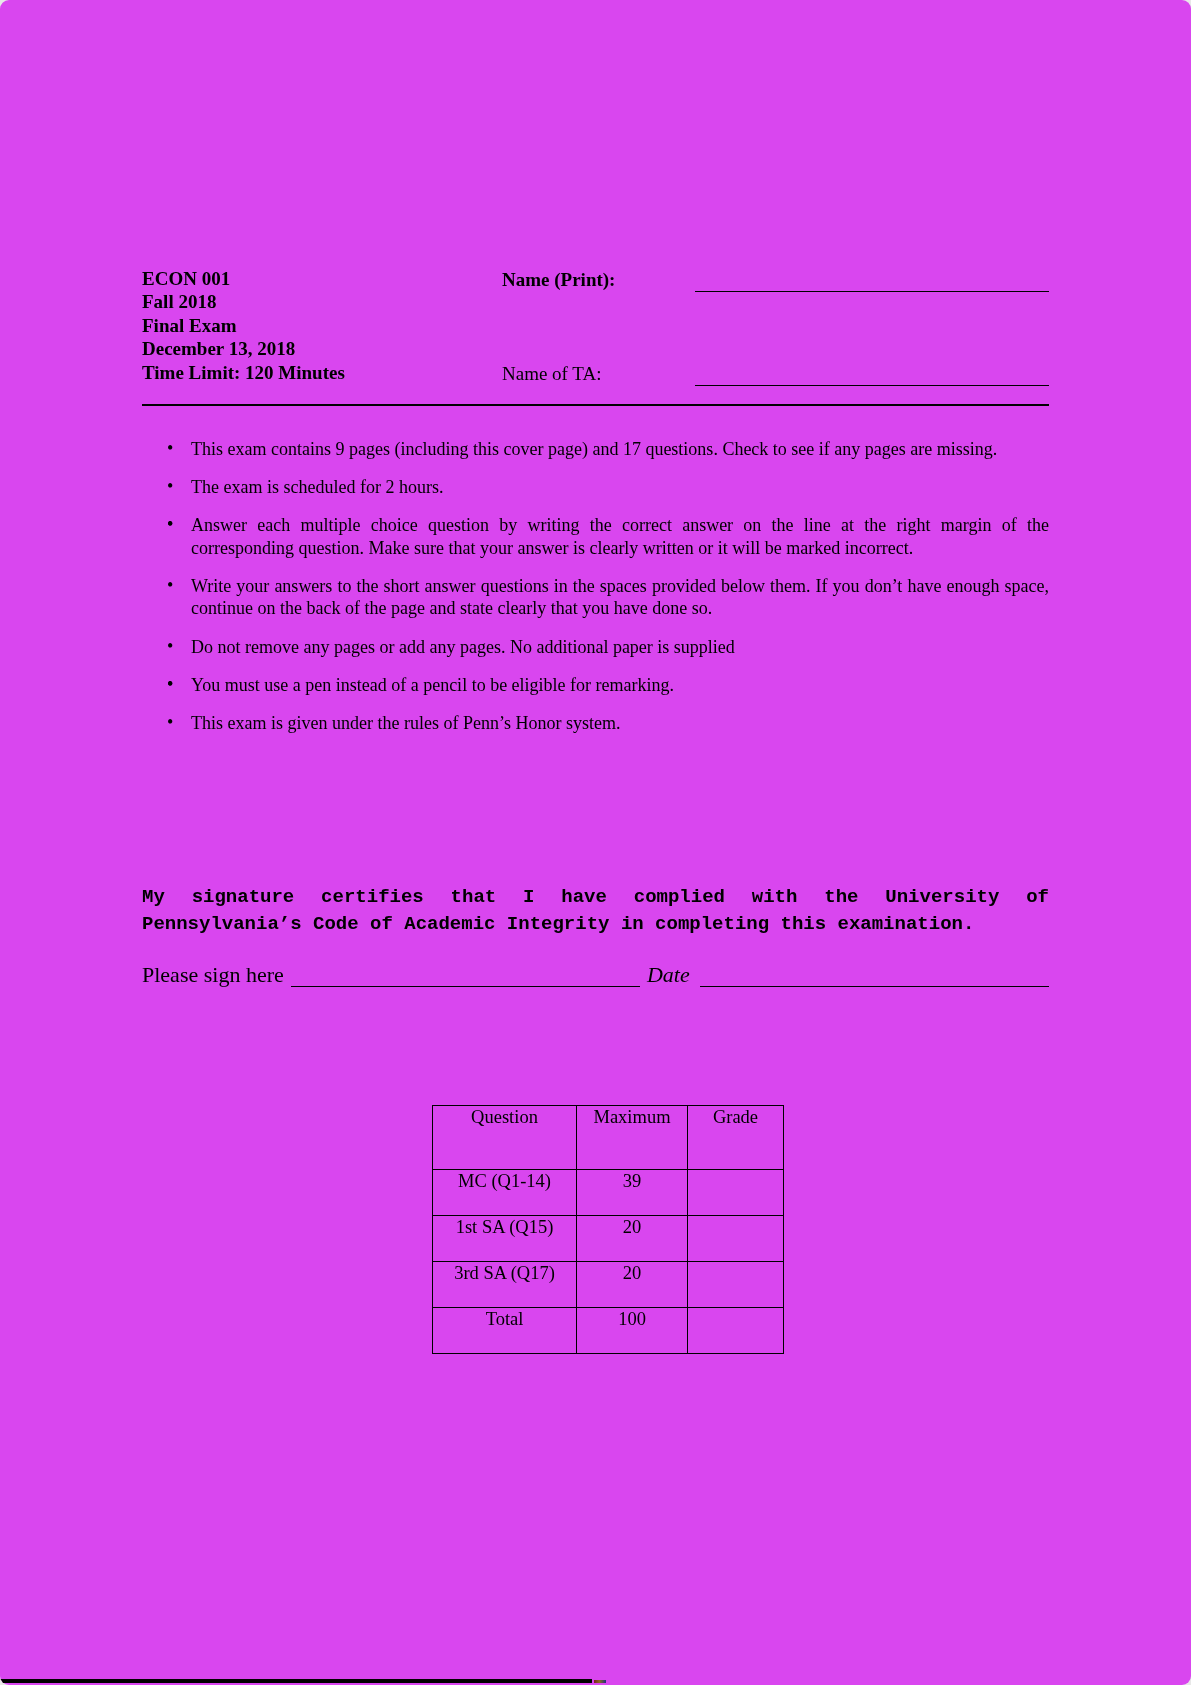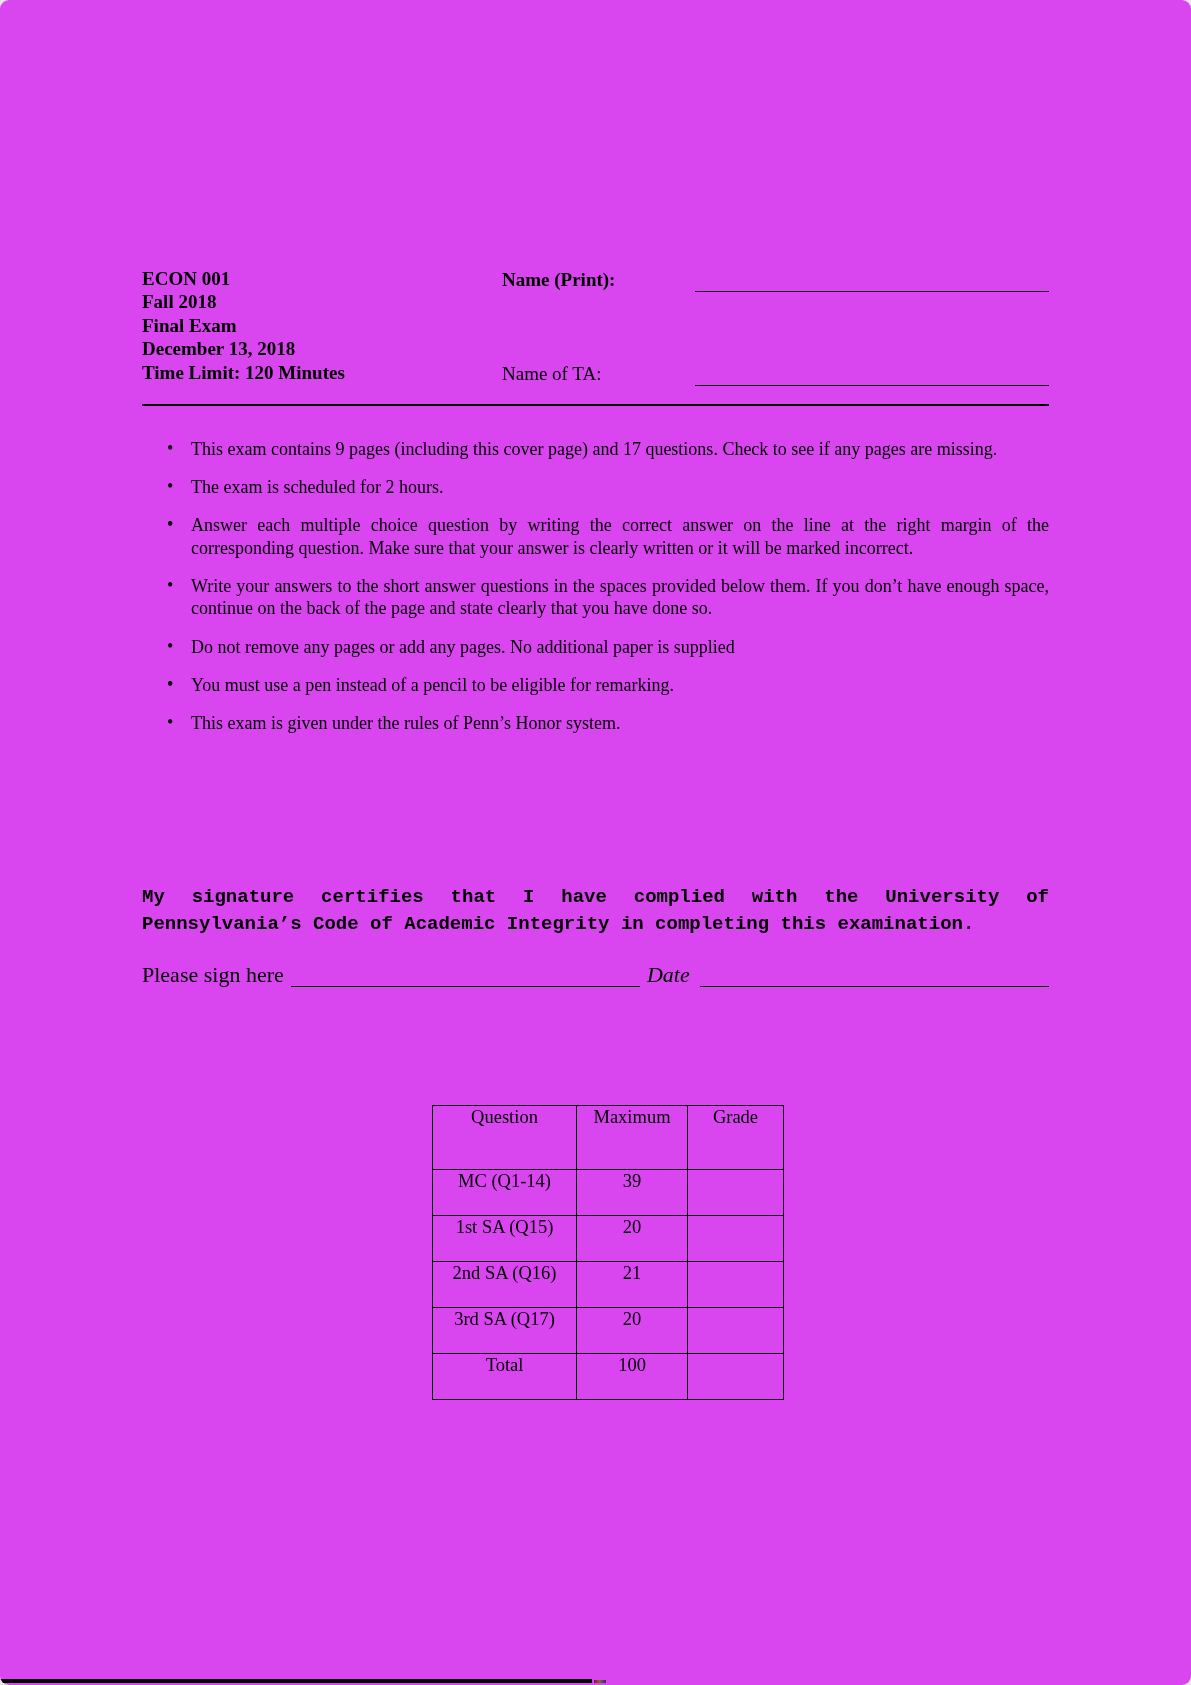--- a/index.html
+++ b/index.html
@@ -234,25 +234,20 @@
         <td>MC (Q1-14)</td>
         <td>39</td>
         <td></td>
       </tr>
       <tr class="data-row">
         <td>1st SA (Q15)</td>
         <td>20</td>
         <td></td>
       </tr>
       <tr class="data-row">
-        <td>2nd SA (Q16)</td>
-        <td>21</td>
-        <td></td>
-      </tr>
-      <tr class="data-row">
         <td>3rd SA (Q17)</td>
         <td>20</td>
         <td></td>
       </tr>
       <tr class="data-row">
         <td>Total</td>
         <td>100</td>
         <td></td>
       </tr>
     </tbody>

